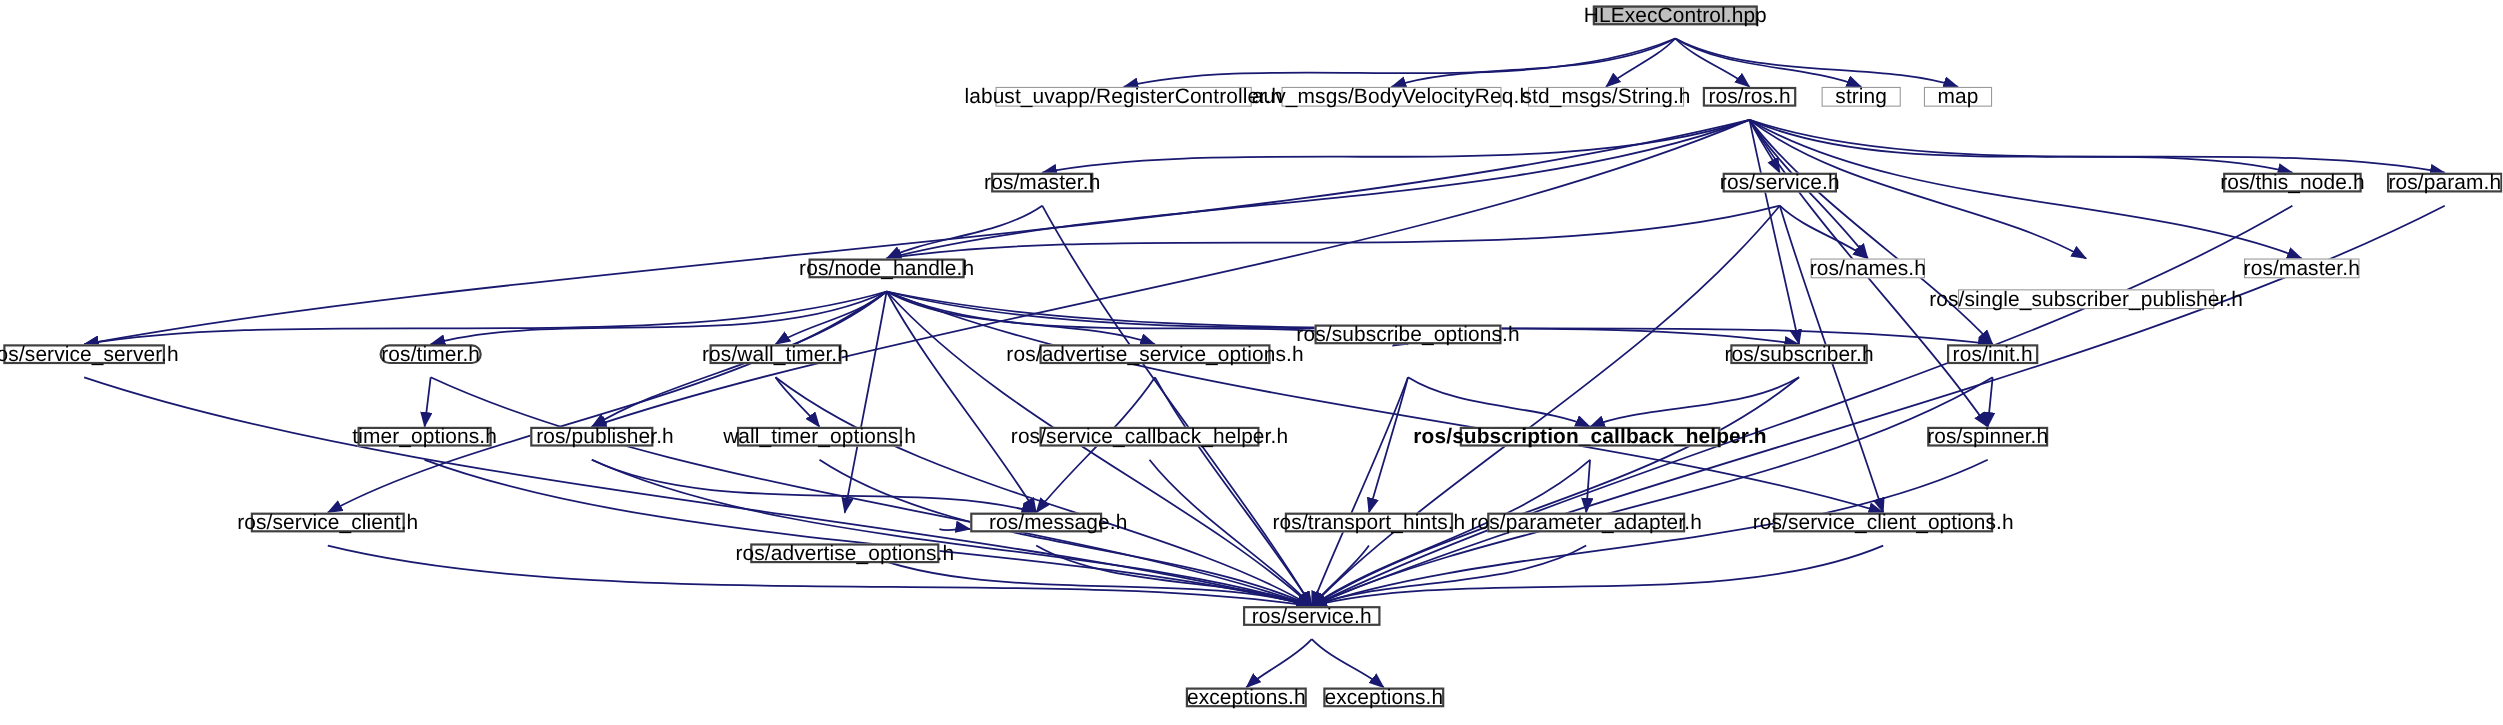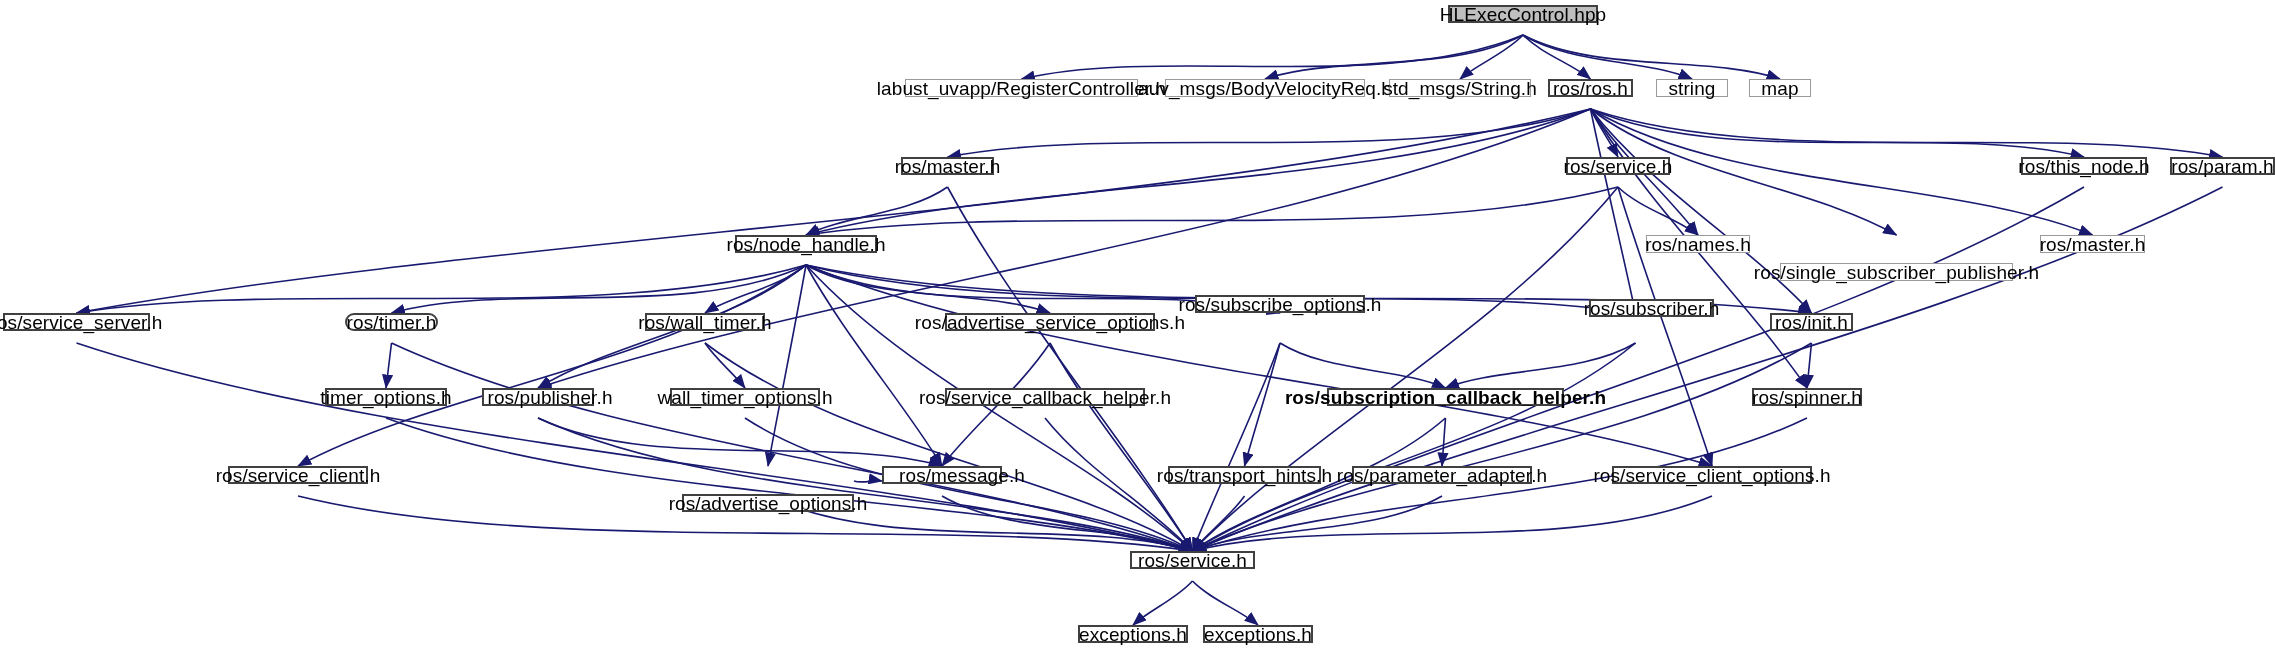--- a/index.html
+++ b/index.html
@@ -188,21 +188,21 @@
       </div>
       <div class="gnode strong" style="left: 645px; top: 313px; width: 120px;">
         <span class="gnode-label">ros/wall_timer.h</span>
       </div>
       <div class="gnode strong" style="left: 945px; top: 313px; width: 210px;">
         <span class="gnode-label">ros/advertise_service_options.h</span>
       </div>
       <div class="gnode strong" style="left: 1195px; top: 295px; width: 170px;">
         <span class="gnode-label">ros/subscribe_options.h</span>
       </div>
-      <div class="gnode strong" style="left: 1573px; top: 299px; width: 125px; margin-left: 16px;">
+      <div class="gnode strong" style="left: 1573px; top: 313px; width: 125px;">
         <span class="gnode-label">ros/subscriber.h</span>
       </div>
       <div class="gnode strong" style="left: 1770px; top: 313px; width: 83px;">
         <span class="gnode-label">ros/init.h</span>
       </div>
       <div class="gnode strong" style="left: 325px; top: 388px; width: 122px;">
         <span class="gnode-label">timer_options.h</span>
       </div>
       <div class="gnode strong" style="left: 482px; top: 388px; width: 112px; padding-left: 24px;">
         <span class="gnode-label">ros/publisher.h</span>

